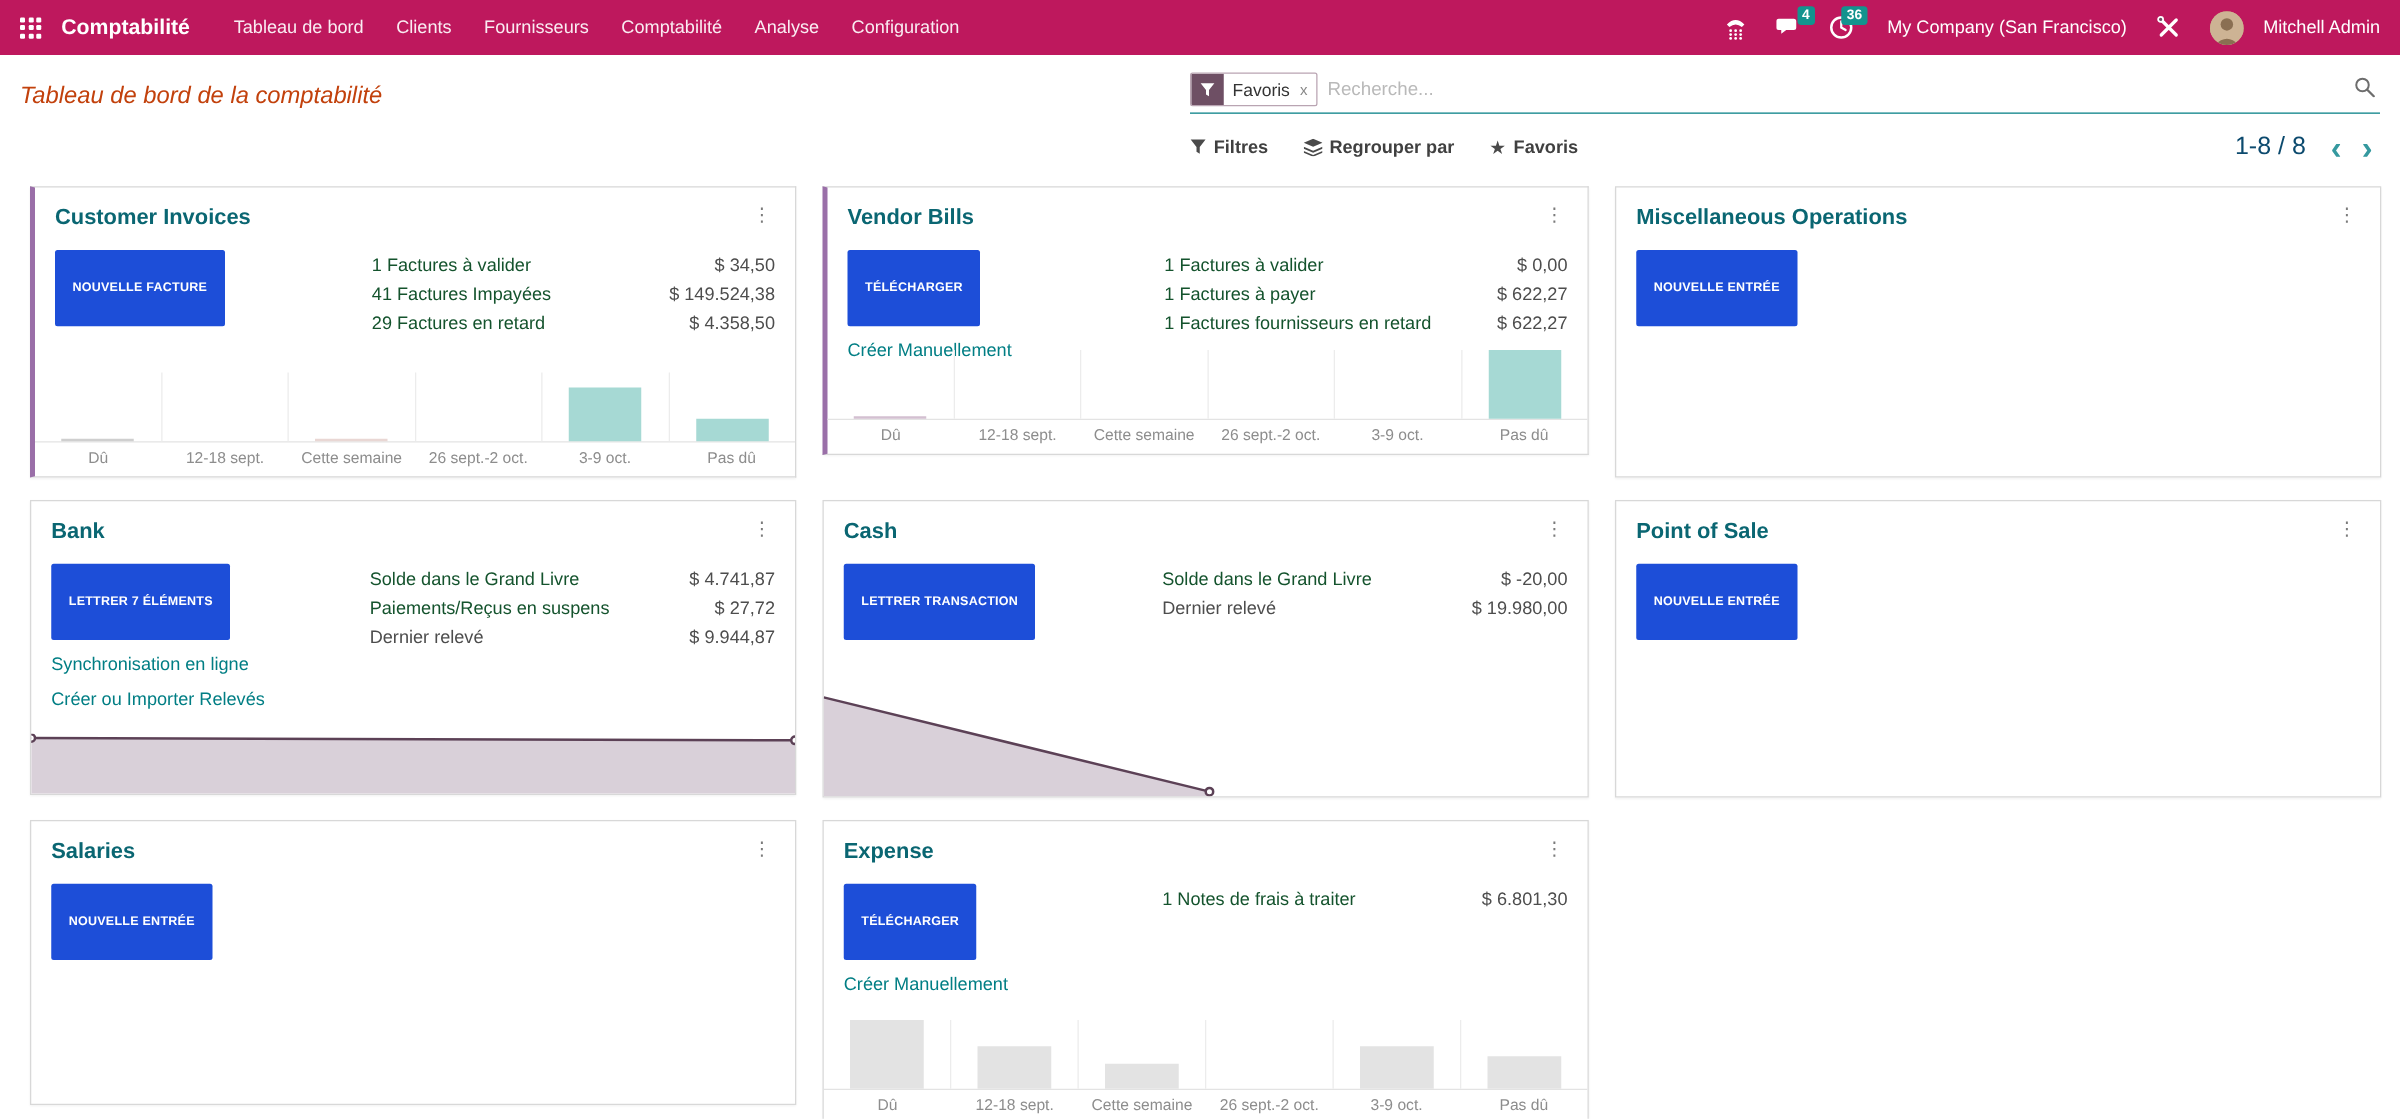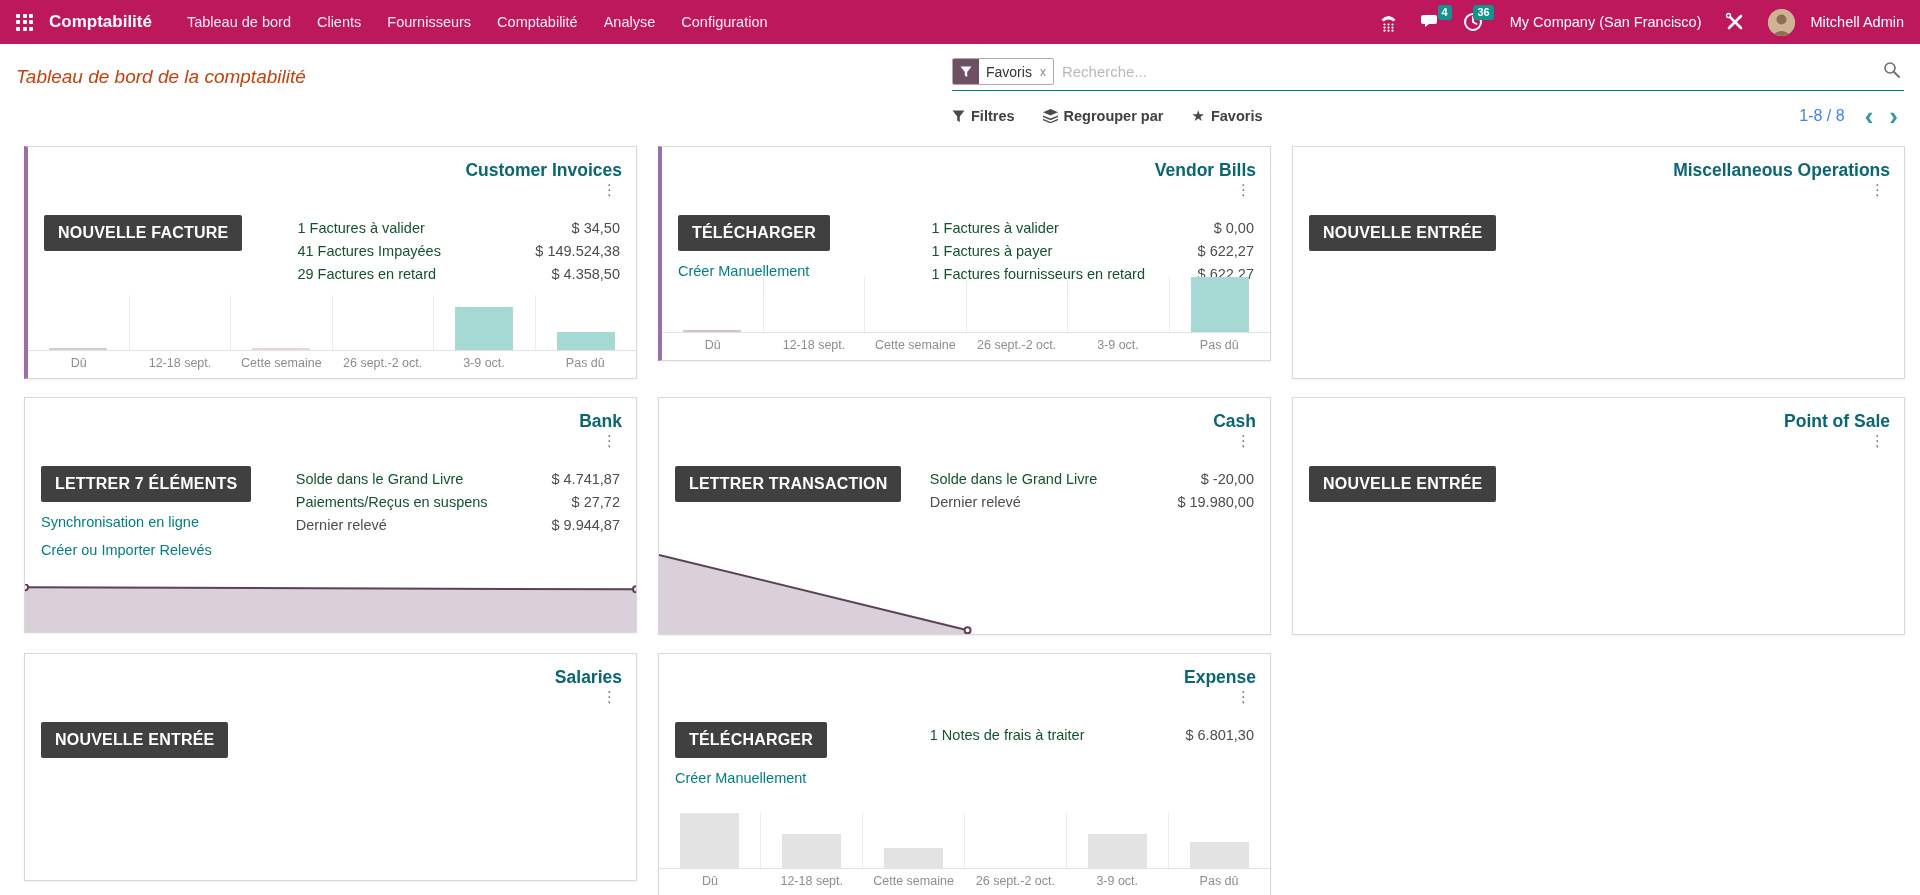--- a/index.html
+++ b/index.html
@@ -39,38 +39,38 @@
   .facet-x { font-size:12px; color:#888; display:flex; align-items:center; padding:0 7px 0 1px; cursor:pointer; }
   .search-input { flex:1; border:none; outline:none; font-size:15px; color:#333; }
   .search-input::placeholder { color:#b9b9b9; }
 
   .controls-row { display:flex; align-items:center; margin-top:15px; }
   .ctl-btn { display:flex; align-items:center; gap:6px; font-size:14.5px; color:#404040;
     font-weight:700; margin-right:28px; cursor:pointer; }
   .ctl-btn svg, .ctl-btn .star { flex:none; }
   .star { color:#4a4a4a; font-size:15px; }
   .pager { margin-left:auto; display:flex; align-items:center; gap:4px; }
-  .pager-range { font-size:16px; color:#3b82f6; margin-right:10px; }
+  .pager-range { font-size:20px; color:#0c4a6e; margin-right:10px; }
   .pager-arrow { font-size:26px; line-height:20px; color:#35999f; cursor:pointer;
     font-weight:700; padding:0 6px; }
 
   
   .dashboard { padding:20px 14px 0 24px; display:grid;
     grid-template-columns:repeat(3,613px); gap:18px 21px; align-items:start; }
   .card { position:relative; background:#fff; border:1px solid #d8d8d8;
     box-shadow:0 1px 2px rgba(0,0,0,.06); }
   .card.accent { border-left:4px solid #9a6fa8; }
-  .card-header { display:flex; align-items:flex-end; padding:13px 14px 8px 16px;flex-direction:column; }
+  .card-header { display:flex; align-items:flex-start; padding:13px 14px 8px 16px; }
   .card-title { font-size:17.5px; font-weight:600; color:#0a6672; cursor:pointer; }
   .kebab { margin-left:auto; color:#7b7b7b; font-size:15px; cursor:pointer; padding:0 4px;
     letter-spacing:1px; }
   .card-body { display:flex; padding:8px 16px 0 16px; }
   .col-actions { flex:0 0 44%; }
-  .btn-primary { background:#404040; color:#fff; border:none; font-size:16px; font-weight:700;
-    padding:9px 14px; border-radius:2px; cursor:pointer; letter-spacing:.2px;
+  .btn-primary { background:#1d4ed8; color:#fff; border:none; font-size:10px; font-weight:700;
+    padding:25px 14px; border-radius:2px; cursor:pointer; letter-spacing:.2px;
     font-family:inherit; white-space:nowrap; }
   .card-link { color:#017e84; font-size:14.5px; margin-top:12px; cursor:pointer; width:fit-content; }
   .col-stats { flex:1; padding-top:2px; }
   .stat-row { display:flex; align-items:baseline; line-height:23px; }
   .stat-label { font-size:14.5px; color:#14532d; cursor:pointer; }
   .stat-label.plain { color:#4d4d4d; cursor:default; }
   .stat-value { margin-left:auto; font-size:14.5px; color:#4d4d4d; }
 
   
   .minichart { position:absolute; left:0; right:0; bottom:0; }

